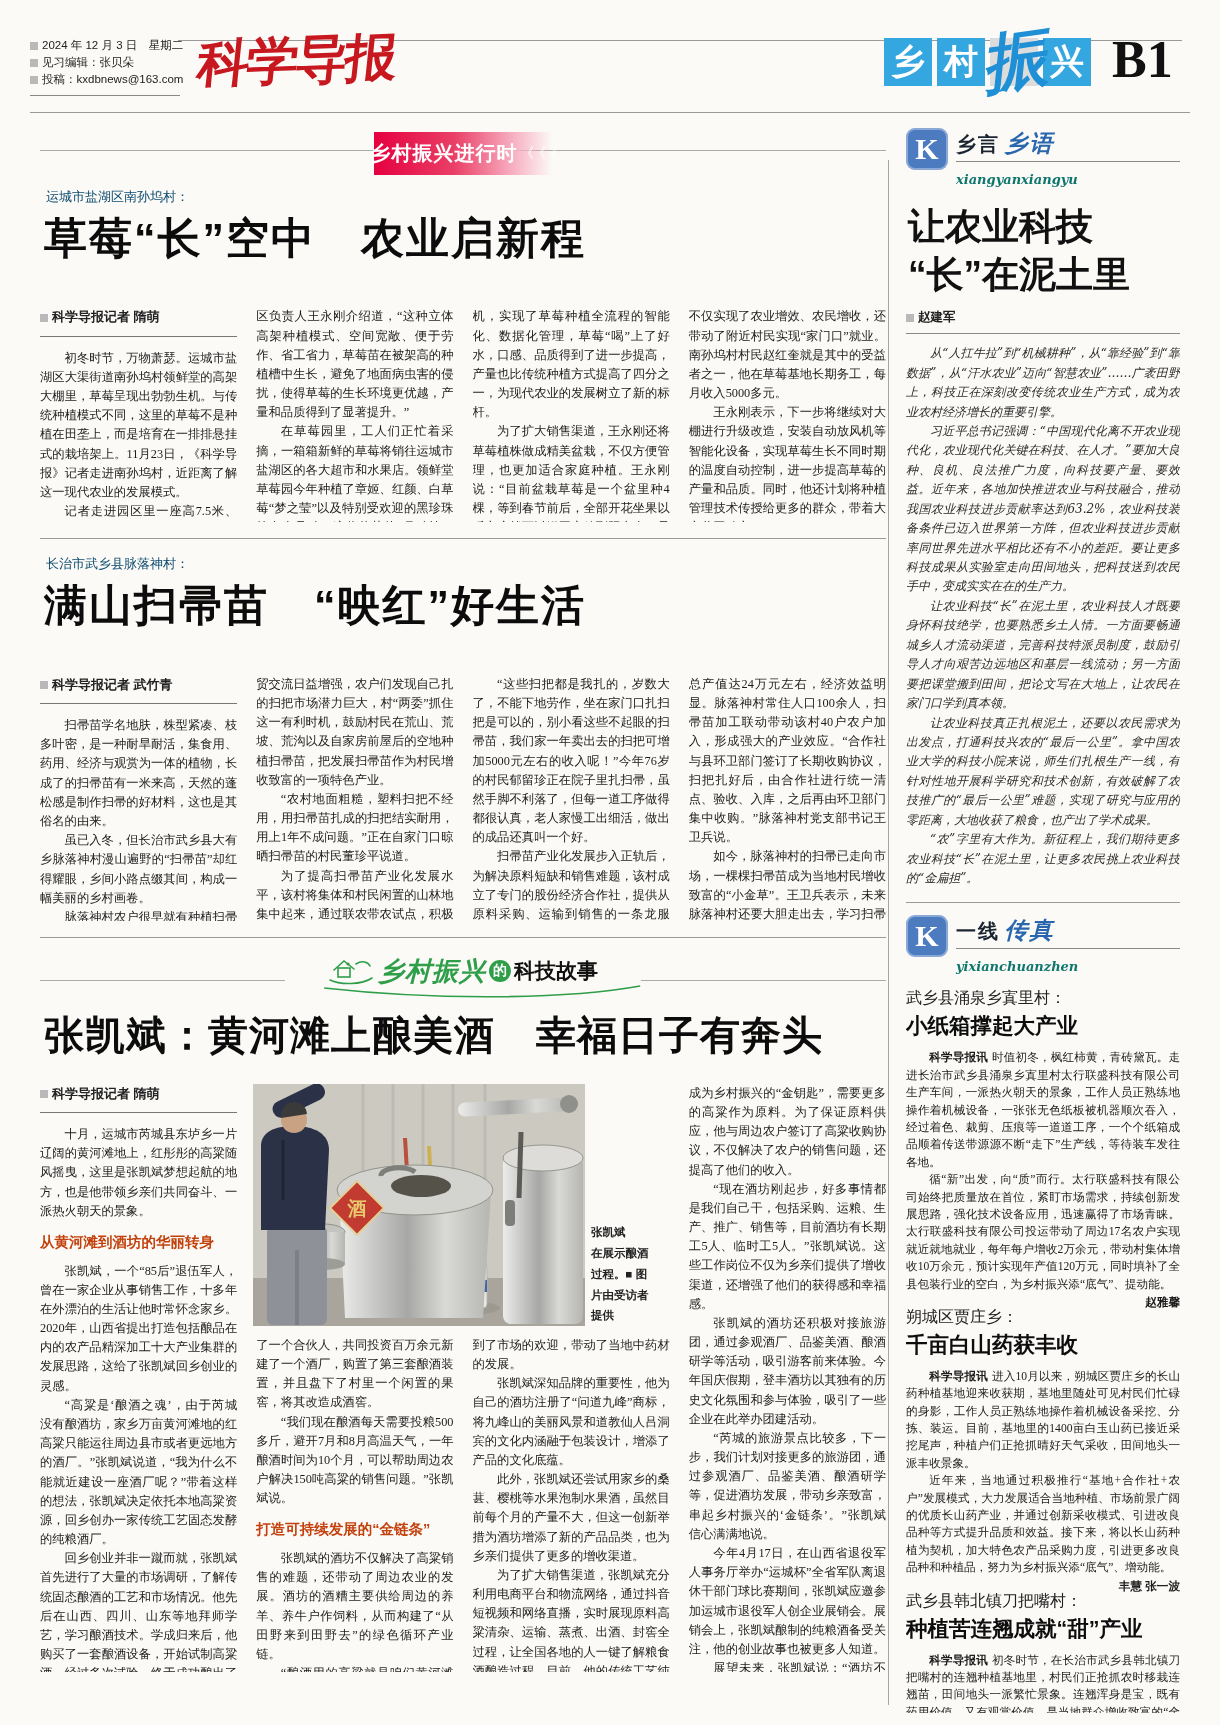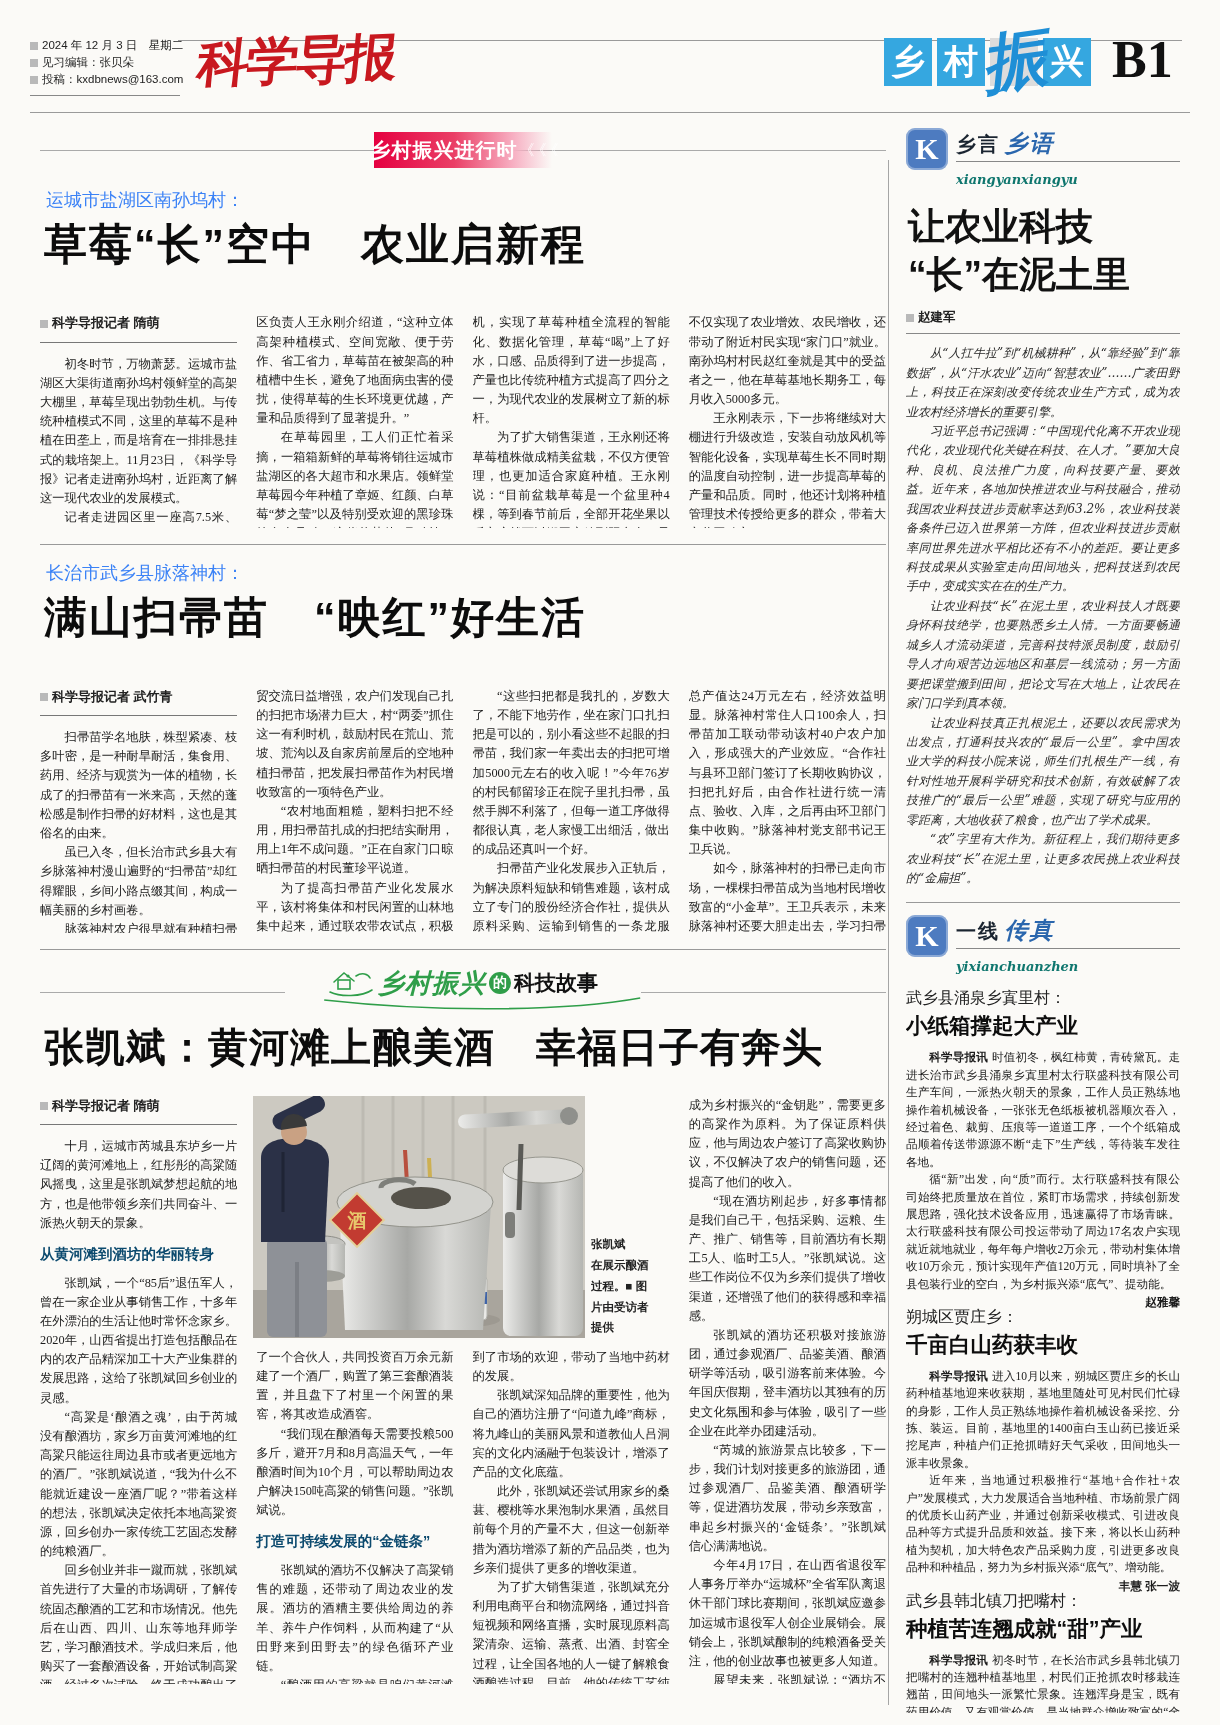--- a/index.html
+++ b/index.html
@@ -21,33 +21,33 @@
             font-size:52px;overflow:visible;transform:none;}
   .blk.gray span{transform:rotate(-8deg) scale(1.25);display:block;}
   .pageno{position:absolute;left:1112px;top:30px;font-family:"Liberation Serif","DejaVu Serif",serif;
           font-size:52px;font-weight:900;color:#111;}
   .hdrline{position:absolute;left:30px;right:30px;top:112px;border-top:1px solid #9a9a9a;}
   .vdivider{position:absolute;left:888px;top:160px;height:1545px;border-left:1px solid #a5a5a5;}
   
   .leftmain{position:absolute;left:40px;top:120px;width:846px;}
   .banner1wrap{position:relative;height:52px;}
   .banner1wrap .rule{position:absolute;left:0;right:0;top:30px;border-top:1px solid #aaa;}
-  .banner1{position:absolute;left:50%;transform:translateX(-50%);top:12px;width:178px;height:36px;
+  .banner1{position:absolute;left:50%;transform:translateX(-50%);top:12px;width:178px;height:43px;
            background:linear-gradient(90deg,#e50040 0%,#ea3f66 45%,#f7afc2 78%,rgba(255,255,255,0) 100%);
            color:#fff;font-weight:900;font-size:20px;display:flex;align-items:center;justify-content:center;
            letter-spacing:1px;white-space:nowrap;}
   .banner1 .chev{font-size:15px;font-weight:400;opacity:.9;margin-left:2px;letter-spacing:-3px;}
-  .kicker{font-size:18px;color:#3b82f6;margin:16px 0 0 6px;}
+  .kicker{font-size:13px;color:#0c4a6e;margin:16px 0 0 6px;}
   .headline1{font-size:43px;font-weight:900;letter-spacing:2px;color:#0c0c0c;margin:8px 0 44px 4px;line-height:1.15;}
   .bodycols{display:flex;gap:19px;overflow:hidden;font-family:"Liberation Serif","DejaVu Serif",serif;}
   .col{flex:1;min-width:0;overflow:hidden;font-size:12.3px;line-height:1.56;text-align:justify;}
   .para{margin:0;text-indent:2em;}
   .para.cont{text-indent:0;}
   .subhead{font-family:"Liberation Sans","DejaVu Sans",sans-serif;font-size:14.5px;font-weight:900;
-           margin:10px 0 8px;text-indent:0;color:#0c4a6e;}
+           margin:10px 0 8px;text-indent:0;color:#c2410c;}
   .byline{display:flex;align-items:center;font-family:"Liberation Sans","DejaVu Sans",sans-serif;
           font-size:13px;font-weight:700;color:#222;border-bottom:1px solid #777;
           padding-bottom:8px;margin-bottom:12px;}
   .divider{border-top:1px solid #999;margin:16px 0 0;}
   
   .banner2wrap{position:relative;height:60px;margin-top:12px;}
   .banner2wrap .rule{position:absolute;top:30px;border-top:1px solid #aaa;width:245px;}
   .banner2wrap .rule.l{left:0;} .banner2wrap .rule.r{right:0;}
   .banner2{position:absolute;left:50%;top:4px;transform:translateX(-50%);display:flex;align-items:center;white-space:nowrap;}
   .b2brand{font-family:"DejaVu Serif",serif;font-style:italic;font-weight:900;font-size:26px;color:#2f9e49;letter-spacing:1px;}

